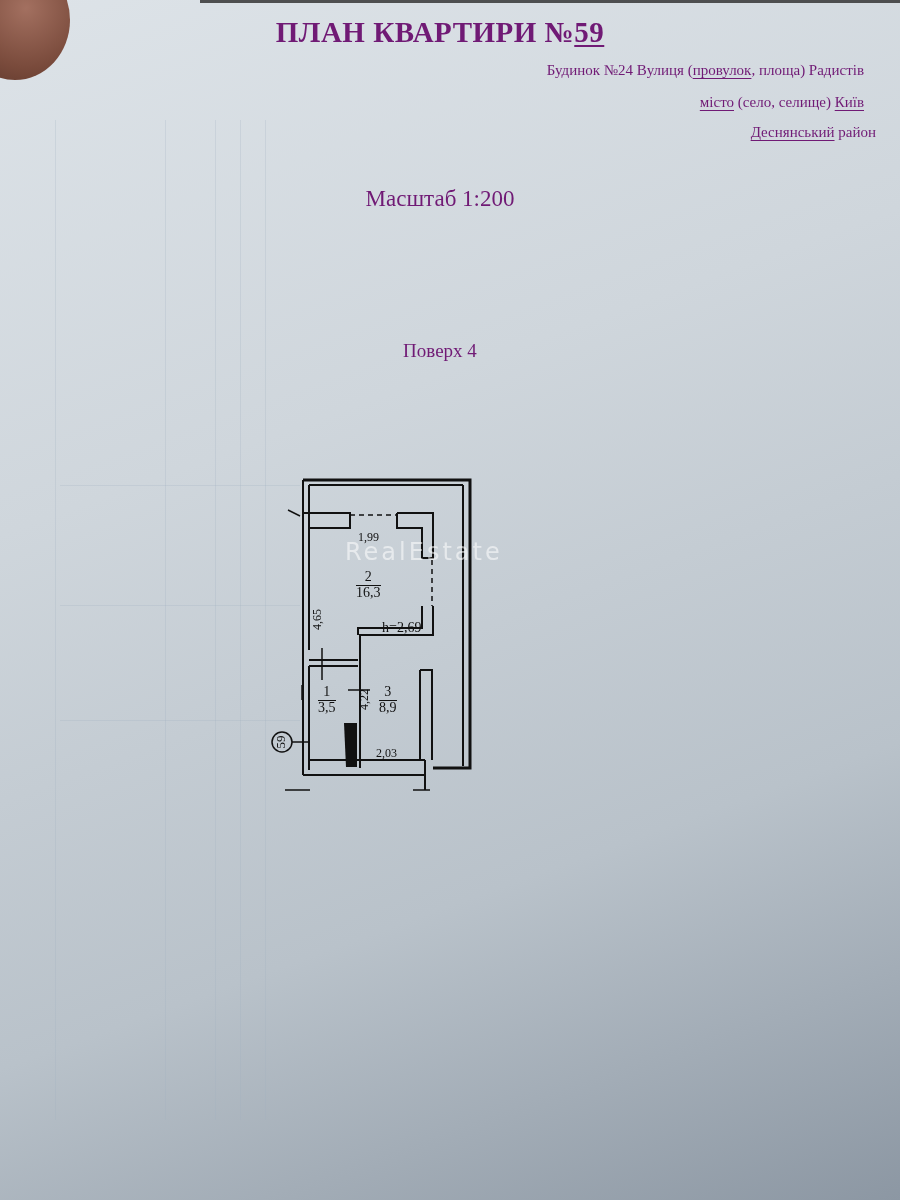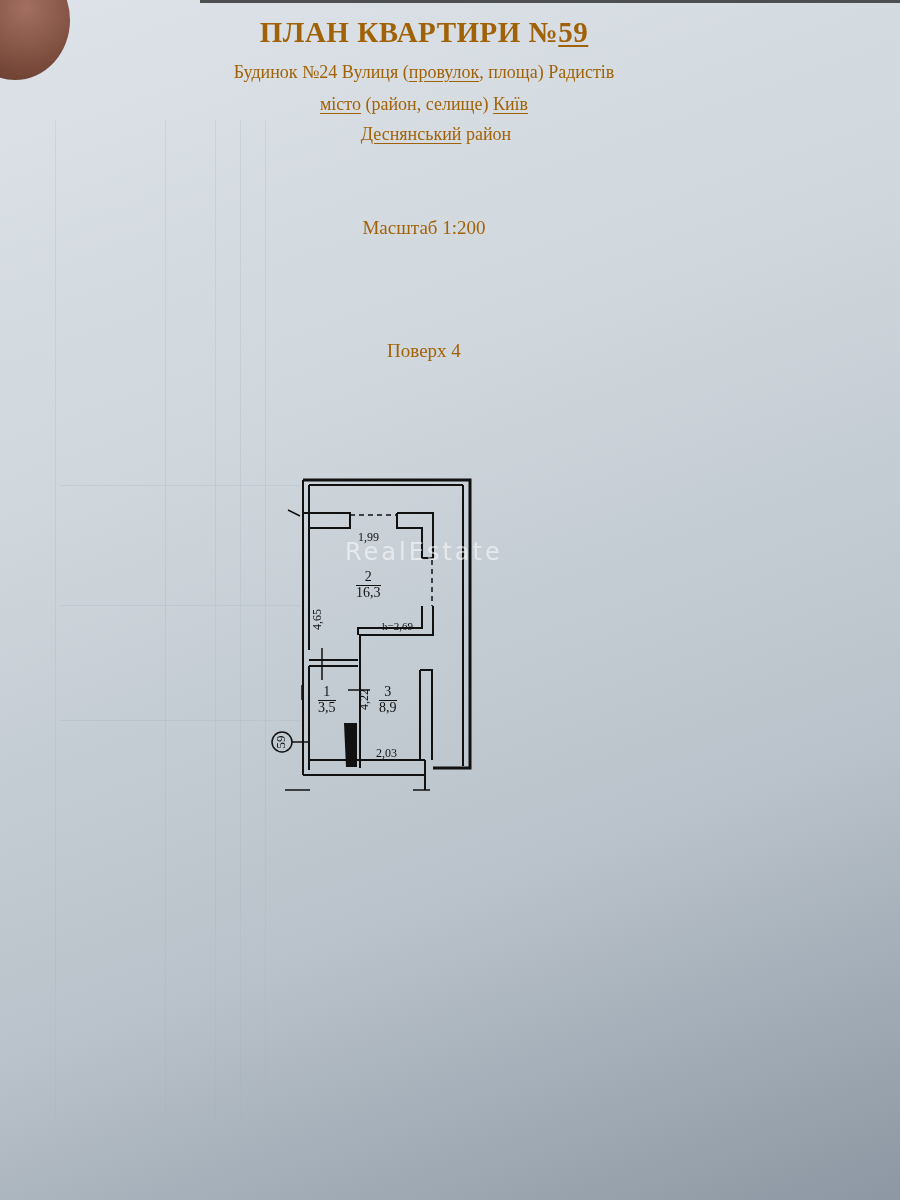--- a/index.html
+++ b/index.html
@@ -5,26 +5,26 @@
     html, body { margin:0; padding:0; }
     body {
       width:900px; height:1200px; overflow:hidden; position:relative;
       font-family: "Liberation Serif", "DejaVu Serif", serif;
       background: linear-gradient(160deg, #dde3e8 0%, #cfd6dc 35%, #b9c2ca 70%, #8c97a3 100%);
     }
     .paper-edge { position:absolute; left:200px; top:0; width:700px; height:3px; background:#2a2a2a; opacity:.8; }
     .finger { position:absolute; left:-40px; top:-40px; width:110px; height:120px; border-radius:50%;
       background: radial-gradient(circle at 60% 40%, #a37060 0%, #7a4b3c 60%, #5a3428 100%); }
     .ghost { position:absolute; background:#9fb0c0; opacity:.25; }
-    .hdr { position:absolute; left:0; width:848px; text-align:center; color:#a16207; }
+    .hdr { position:absolute; left:16px; width:848px; text-align:center; color:#701a75; }
     .title { top:16px; font-size:29px; font-weight:bold; letter-spacing:0.5px; }
     .title u { text-decoration: underline; }
-    .line { font-size:18px; }
+    .line { font-size:15px;text-align:right; }
     .l1 { top:62px; } .l2 { top:94px; } .l3 { top:124px;margin-left:12px; }
-    .scale { top:186px; font-size:19px;margin-top:31px; }
+    .scale { top:186px; font-size:23px; }
     .floor { top:340px; font-size:19px; }
     u { text-underline-offset: 3px; }
     .plan { position:absolute; left:270px; top:470px; width:220px; height:330px; }
     .lbl { position:absolute; font-size:12px; color:#111; }
     .frac { position:absolute; text-align:center; font-size:14px; color:#111; line-height:1.05; }
     .frac .n { display:block; border-bottom:1px solid #111; padding:0 2px; }
     .wm { position:absolute; left:345px; top:540px; color:rgba(255,255,255,0.55); font-family:"DejaVu Sans", sans-serif; }
     .wm-main { font-size:62px; font-weight:bold; letter-spacing:2px; line-height:1; }
     .wm-sub { font-size:24px; letter-spacing:3px; margin-top:-2px; }
   </style>
@@ -40,21 +40,21 @@
 <div class="ghost" style="left:240px;top:120px;width:1px;height:1000px;"></div>
 <div class="ghost" style="left:265px;top:120px;width:1px;height:1000px;"></div>
 <div class="ghost" style="left:60px;top:485px;width:240px;height:1px;"></div>
 <div class="ghost" style="left:60px;top:605px;width:240px;height:1px;"></div>
 <div class="ghost" style="left:60px;top:720px;width:240px;height:1px;"></div>
 
 <div class="hdr title"><span>ПЛАН КВАРТИРИ №</span><u>59</u></div>
 
 <div class="hdr line l1"><span>Будинок №24 Вулиця (</span><u>провулок</u><span>, площа) Радистів</span></div>
 
-<div class="hdr line l2"><u>місто</u><span> (район, селище) </span><u>Київ</u></div>
+<div class="hdr line l2"><u>місто</u><span> (село, селище) </span><u>Київ</u></div>
 
 <div class="hdr line l3"><u>Деснянський</u><span> район</span></div>
 
 <div class="hdr scale">Масштаб 1:200</div>
 <div class="hdr floor">Поверх 4</div>
 
 <div class="plan">
   <svg width="220" height="330" viewBox="0 0 220 330">
     <g fill="none" stroke="#111" stroke-width="2">
 
@@ -101,21 +101,21 @@
   </svg>
 
   <span class="lbl" style="left:4px;top:264px;transform:rotate(-90deg);font-size:13px;">59</span>
 
   <span class="lbl" style="left:88px;top:60px;">1,99</span>
   <div class="frac" style="left:86px;top:100px;">
     <span class="n">2</span>
     <span>16,3</span>
   </div>
   <span class="lbl" style="left:37px;top:142px;transform:rotate(-90deg);">4,65</span>
-  <span class="lbl" style="left:112px;top:150px;font-size:11px;">h=2,69</span>
+  <span class="lbl" style="left:112px;top:150px;font-size:14px;">h=2,69</span>
 
   <div class="frac" style="left:48px;top:215px;">
     <span class="n">1</span>
     <span>3,5</span>
   </div>
   <span class="lbl" style="left:84px;top:222px;transform:rotate(-90deg);">4,22</span>
   <div class="frac" style="left:109px;top:215px;">
     <span class="n">3</span>
     <span>8,9</span>
   </div>

